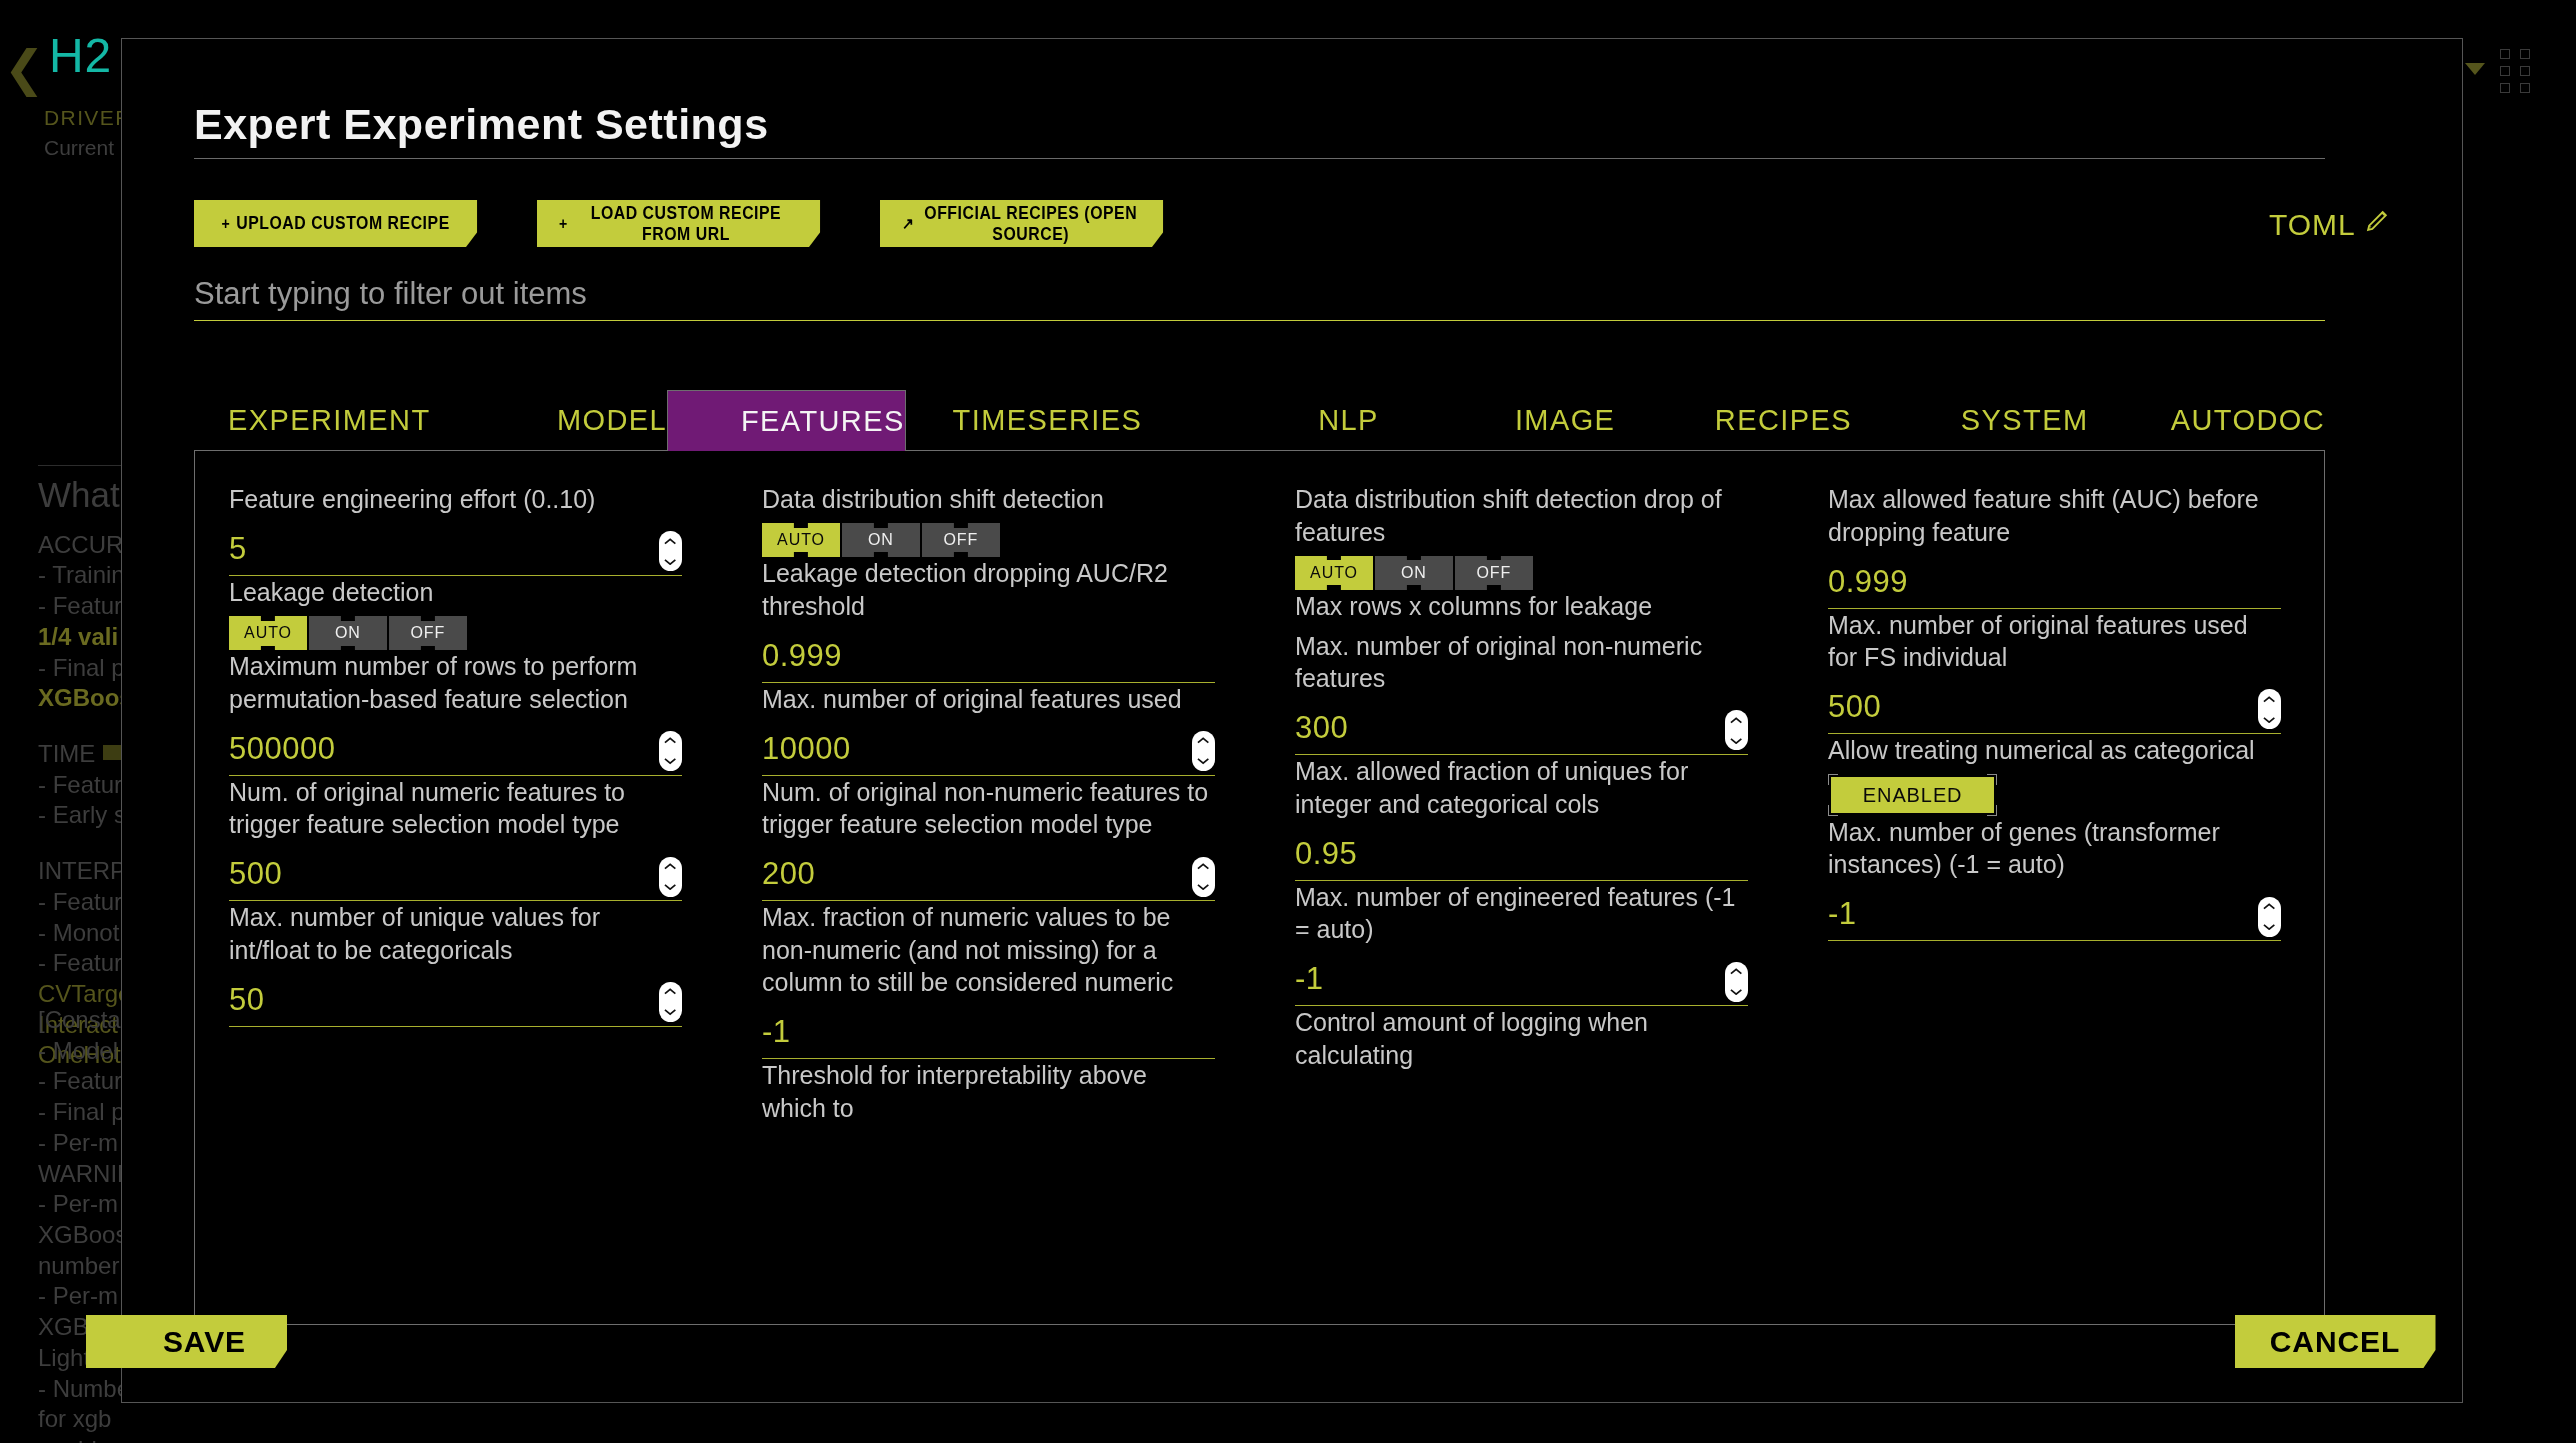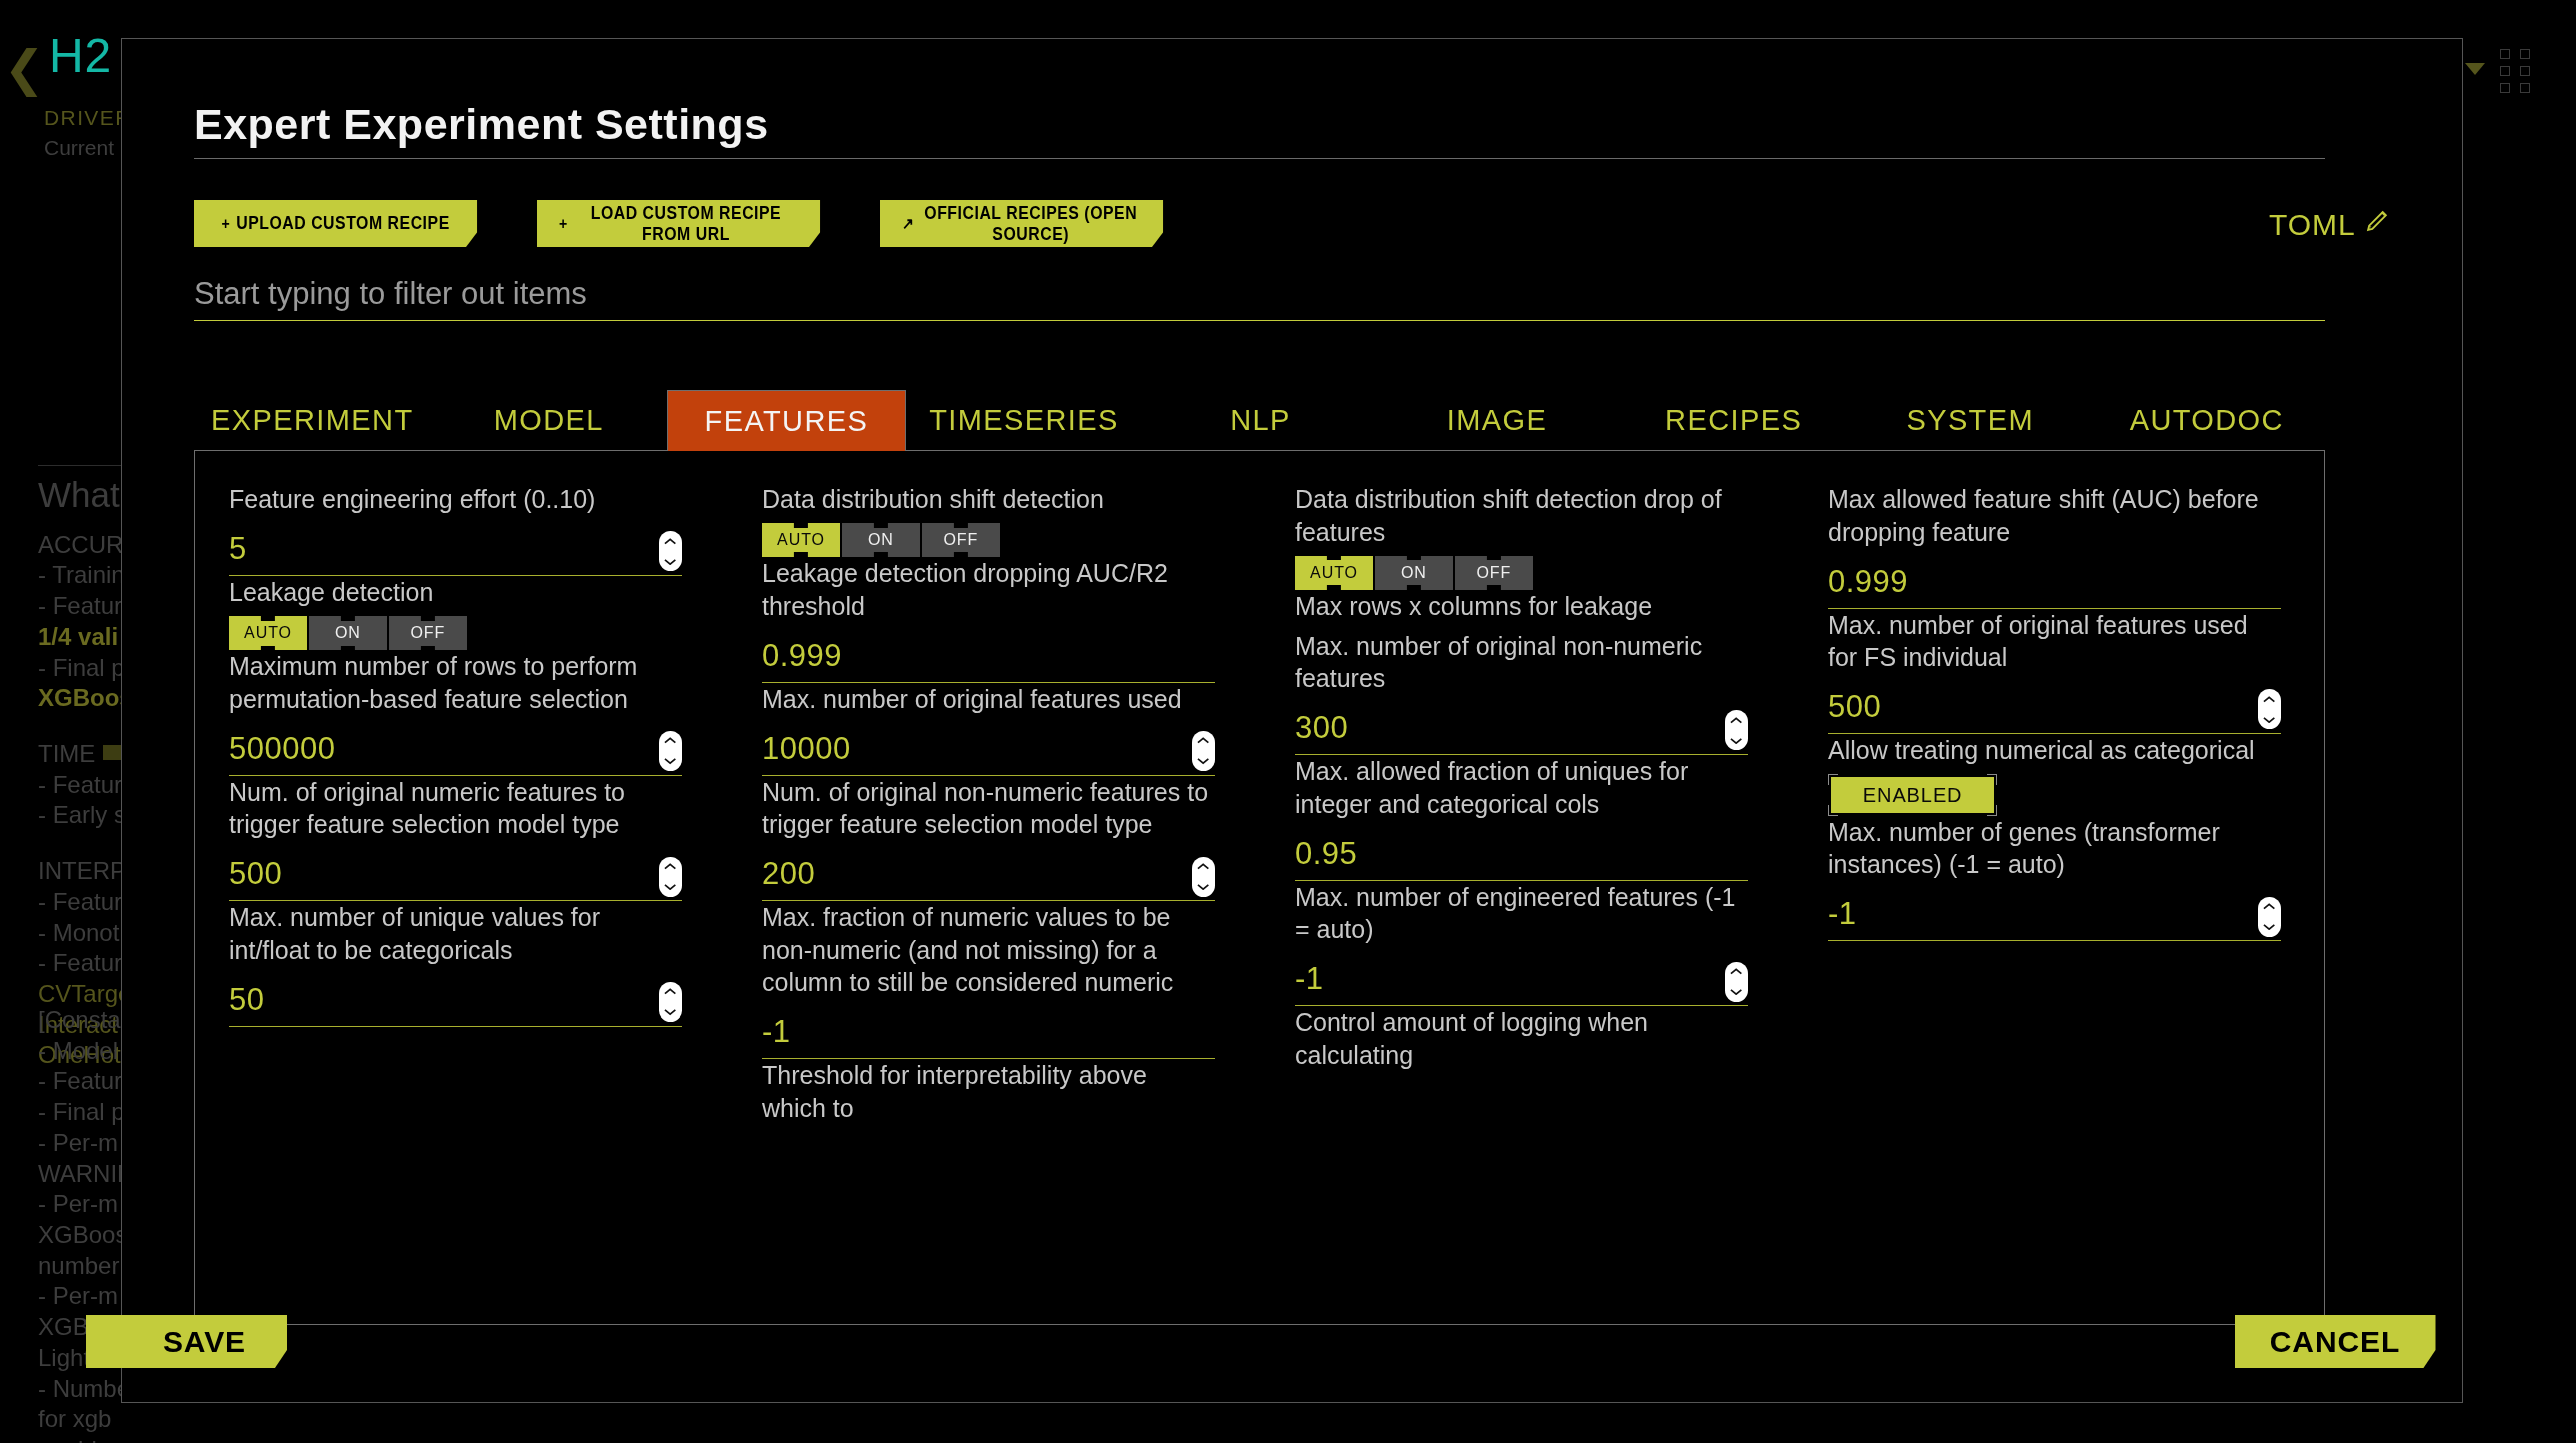--- a/index.html
+++ b/index.html
@@ -120,29 +120,29 @@
     font-family: "Liberation Sans", sans-serif;
   }
   .filter-input .ul { margin-top: 7.6px; height: 0.9px; background: #c3cc3c; }
 
   
   .tabs {
     position: absolute; left: 72px; top: 351px; width: 2131px; height: 61px;
     display: flex;
   }
   .tab {
-    flex: 1; display: flex; align-items: center; justify-content: center;
+    flex: 1; display: flex; align-items: center; justify-content: flex-end;
     font-size: 29px; color: #c3cc3c; cursor: pointer;
     letter-spacing: 1.4px; position: relative;
     font-family: "Liberation Sans Narrow", "Liberation Sans", sans-serif;
   }
   .tab.active {
     color: #f4f4f4;
     border: 0.9px solid #6e6e6e; border-bottom: none;
-    background: #c2410c; z-index: 3;
+    background: #701a75; z-index: 3;
   }
 
   
   .content {
     position: absolute; left: 72px; top: 411px;
     width: 2131px; height: 875px;
     border: 0.9px solid #6e6e6e;
     overflow: hidden;
   }
   .grid {

